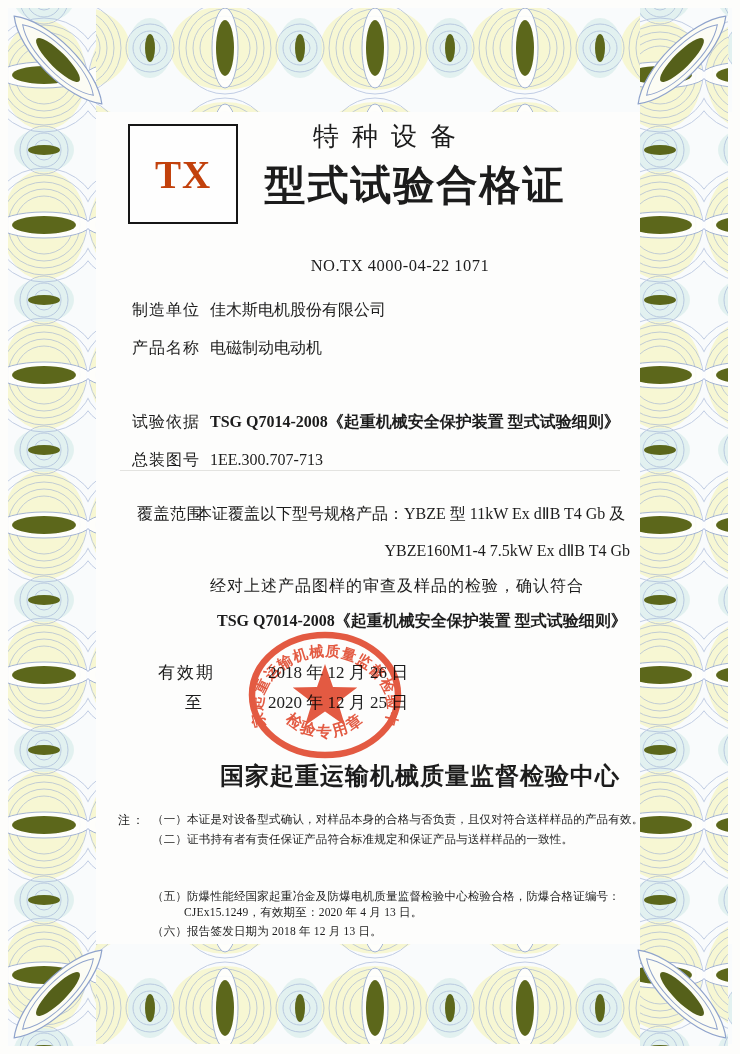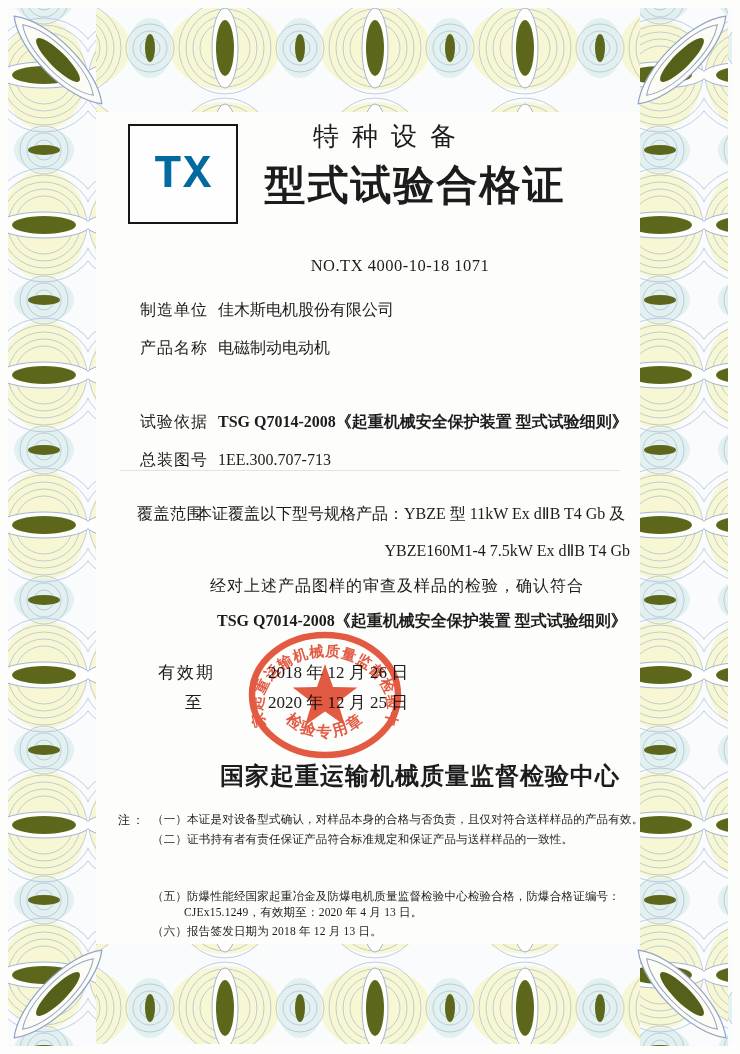--- a/index.html
+++ b/index.html
@@ -8,27 +8,27 @@
     position:relative; width:740px; height:1054px;
     background:#fdfdfb; overflow:hidden;
     font-family:"Liberation Serif", serif; color:#1c1c1c;
   }
   .border-svg { position:absolute; left:0; top:0; }
   .content { position:absolute; left:96px; top:112px; width:544px; height:832px; }
   .abs { position:absolute; white-space:nowrap; }
 
   .tx-box { left:32px; top:12px; width:110px; height:100px; border:2px solid #161616;
             background:#fefefe; display:flex; align-items:center; justify-content:center; }
-  .tx-box span { font-family:Liberation Mono, monospace; font-weight:700; font-size:47px; letter-spacing:1px; color:#0369a1; }
+  .tx-box span { font-family:Liberation Serif, serif; font-weight:700; font-size:39px; letter-spacing:1px; color:#c2410c; }
 
   .category { left:95px; top:7px; width:400px; text-align:center; font-size:26px; letter-spacing:13px; font-weight:500; }
   .title    { left:119px; top:46px; width:400px; text-align:center; font-size:41px; font-weight:600; letter-spacing:2px; }
   .certno   { left:104px; top:144px; width:400px; text-align:center; font-size:16.5px; letter-spacing:0.5px; }
 
-  .field-row { left:44px; font-size:16px; }
+  .field-row { left:36px; font-size:16px; }
   .field-row .lbl { display:inline-block; width:74px; letter-spacing:1px; }
   .w600 { font-weight:600; }
 
   .cov-label { left:41px; top:392px; font-size:16px; letter-spacing:0.5px; }
   .cov1 { left:100px; top:392px; font-size:16px; }
   .cov2 { left:194px; top:429px; width:340px; text-align:right; font-size:16px; }
   .cov3 { left:114px; top:464px; font-size:16px; letter-spacing:1px; }
   .cov4 { left:121px; top:499px; font-size:16px; font-weight:600; }
 
   .divider { left:24px; top:358px; width:500px; height:1px; background:#e3e3e0; }
@@ -116,21 +116,21 @@
   </svg>
 
   <div class="content">
 
     <div class="abs tx-box">
       <span>TX</span>
     </div>
 
     <div class="abs category">特种设备</div>
     <div class="abs title">型式试验合格证</div>
-    <div class="abs certno">NO.TX 4000-10-18 1071</div>
+    <div class="abs certno">NO.TX 4000-04-22 1071</div>
 
     <div class="abs field-row" style="top:188px">
       <span class="lbl">制造单位</span>
       <span class="val">佳木斯电机股份有限公司</span>
     </div>
     <div class="abs field-row" style="top:226px">
       <span class="lbl">产品名称</span>
       <span class="val">电磁制动电动机</span>
     </div>
     <div class="abs field-row" style="top:300px">

